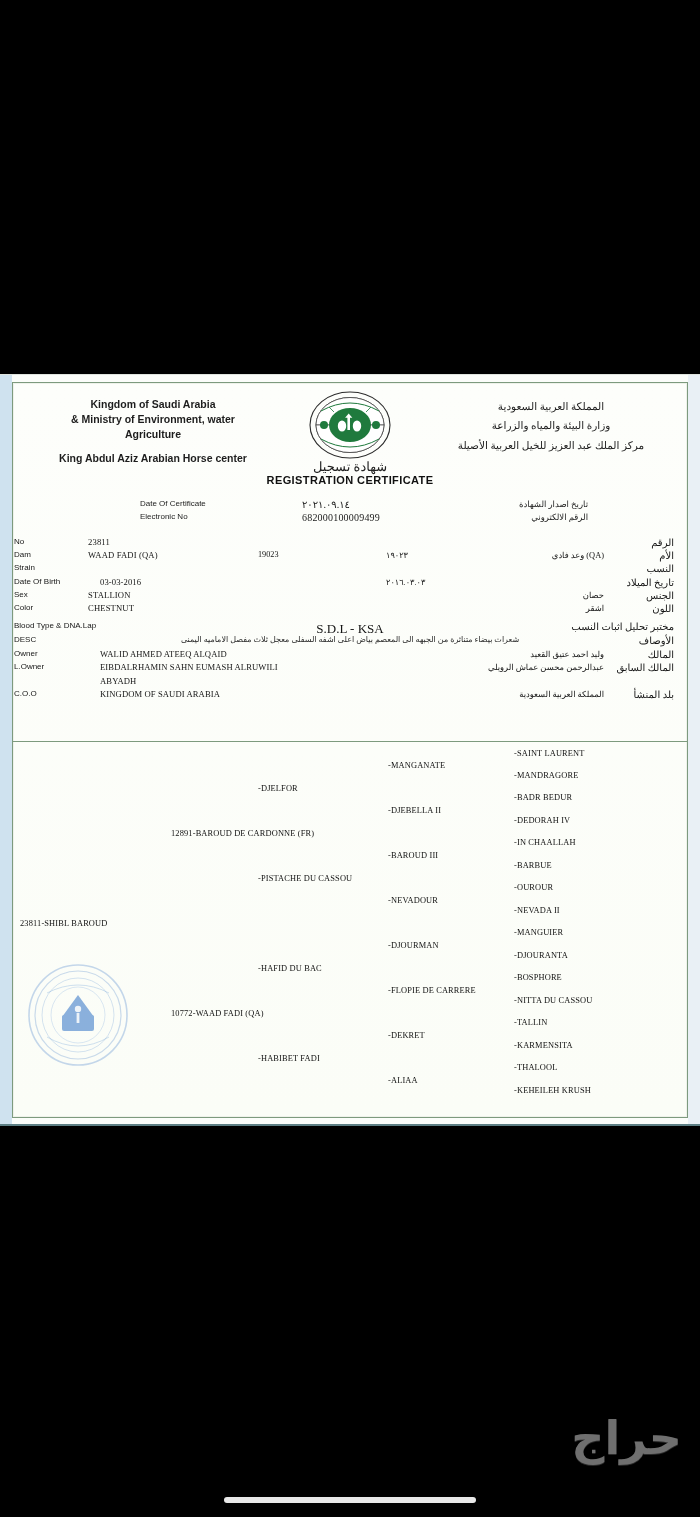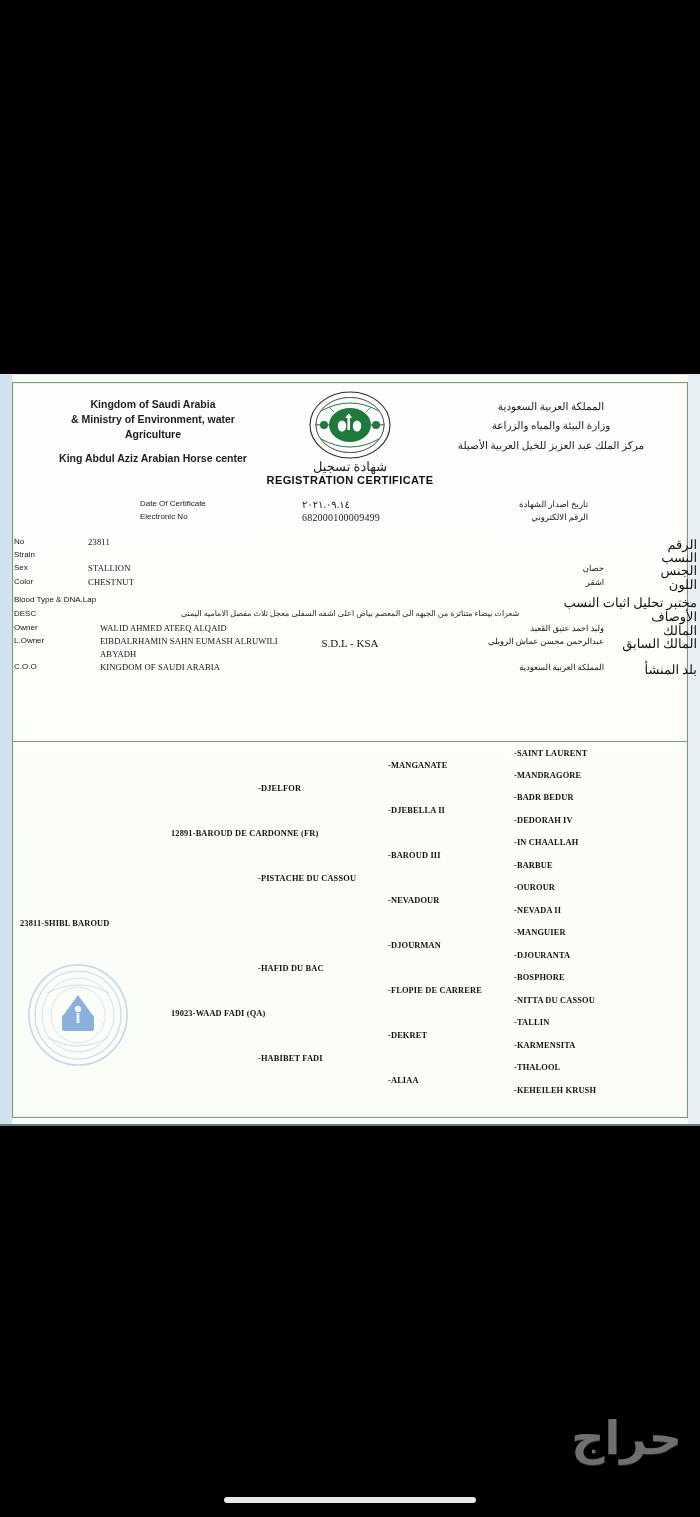--- a/index.html
+++ b/index.html
@@ -66,34 +66,34 @@
 
   
   .data { position: absolute; left: 0; top: 162px; width: 100%; }
   .drow { position: relative; height: 13.2px; font-size: 8.6px; color: #141414; }
   .d-lbl { position: absolute; left: 14px; font-family: "Liberation Sans", sans-serif;
            font-size: 8px; color: #161616; }
   .d-val { position: absolute; left: 88px; letter-spacing: .15px; }
   .d-num { position: absolute; left: 258px; font-size: 8.2px; }
   .d-numar { position: absolute; left: 386px; font-size: 8.2px; }
   .d-valar { position: absolute; right: 96px; direction: rtl; font-size: 8.4px; }
-  .d-lblar { position: absolute; right: 3px; direction: rtl; font-size: 13px; }
-  .d-center { position: absolute; left: 50%; transform: translateX(-50%); font-size: 11px; margin-top: 42px; }
+  .d-lblar { position: absolute; right: 26px; direction: rtl; font-size: 10px; }
+  .d-center { position: absolute; left: 50%; transform: translateX(-50%); font-size: 13px; }
   .d-desc { position: absolute; left: 50%; transform: translateX(-50%); width: 400px;
             text-align: center; direction: rtl; font-size: 8px; color: #2a2a2a; }
   .d-val2 { position: absolute; left: 100px; letter-spacing: .1px; }
 
   
   .divider { position: absolute; left: 13px; right: 13px; top: 366px; height: 0;
              border-top: 1px solid #7d9a7e; }
 
   
   .pedigree { position: absolute; left: 0; top: 370px; right: 0; bottom: 0; }
   .ped-item { position: absolute; font-size: 8.4px; color: #111; white-space: nowrap;
-              letter-spacing: .15px; font-weight: bold; }
+              letter-spacing: .15px; }
   .gen1 { left: 20px; }
   .gen2 { left: 135px; margin-left: 36px; }
   .gen3 { left: 258px; }
   .gen4 { left: 388px; }
   .gen5 { left: 514px; }
 
   
   .stamp { position: absolute; left: 27px; top: 588px; width: 102px; height: 104px;
            opacity: .82; }
 
@@ -180,23 +180,37 @@
     <div class="data">
       <div class="drow">
         <span class="d-lbl">No</span>
         <span class="d-val">23811</span>
         <span class="d-num"></span>
         <span class="d-numar"></span>
         <span class="d-valar"></span>
         <span class="d-lblar">الرقم</span>
       </div>
       <div class="drow">
+        <span class="d-lbl">Dam</span>
+        <span class="d-val">WAAD FADI (QA)</span>
+        <span class="d-num">19023</span>
+        <span class="d-numar">١٩٠٢٣</span>
+        <span class="d-valar">(QA) وعد فادي</span>
+        <span class="d-lblar">الأم</span>
+      </div>
+      <div class="drow">
         <span class="d-lbl">Strain</span>
         <span class="d-val"></span>
         <span class="d-lblar">النسب</span>
+      </div>
+      <div class="drow">
+        <span class="d-lbl">Date Of Birth</span>
+        <span class="d-val2">03-03-2016</span>
+        <span class="d-numar">٢٠١٦.٠٣.٠٣</span>
+        <span class="d-lblar">تاريخ الميلاد</span>
       </div>
       <div class="drow">
         <span class="d-lbl">Sex</span>
         <span class="d-val">STALLION</span>
         <span class="d-valar">حصان</span>
         <span class="d-lblar">الجنس</span>
       </div>
       <div class="drow">
         <span class="d-lbl">Color</span>
         <span class="d-val">CHESTNUT</span>
@@ -237,21 +251,21 @@
         <span class="d-lblar">بلد المنشأ</span>
       </div>
     </div>
 
     <div class="divider"></div>
 
     <div class="pedigree">
       <div class="ped-item gen1" style="top:174px">23811-SHIBL BAROUD</div>
 
       <div class="ped-item gen2" style="top:84px">12891-BAROUD DE CARDONNE (FR)</div>
-      <div class="ped-item gen2" style="top:264px">19023-WAAD FADI (QA)</div>
+      <div class="ped-item gen2" style="top:264px">10772-WAAD FADI (QA)</div>
 
       <div class="ped-item gen3" style="top:39px">-DJELFOR</div>
       <div class="ped-item gen3" style="top:129px">-PISTACHE DU CASSOU</div>
       <div class="ped-item gen3" style="top:219px">-HAFID DU BAC</div>
       <div class="ped-item gen3" style="top:309px">-HABIBET FADI</div>
 
       <div class="ped-item gen4" style="top:16px">-MANGANATE</div>
       <div class="ped-item gen4" style="top:61px">-DJEBELLA II</div>
       <div class="ped-item gen4" style="top:106px">-BAROUD III</div>
       <div class="ped-item gen4" style="top:151px">-NEVADOUR</div>

